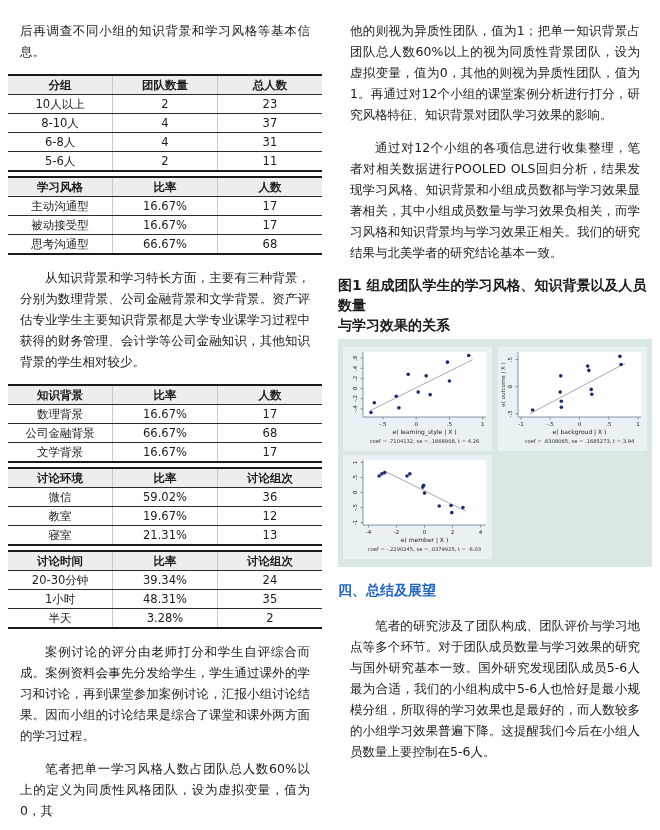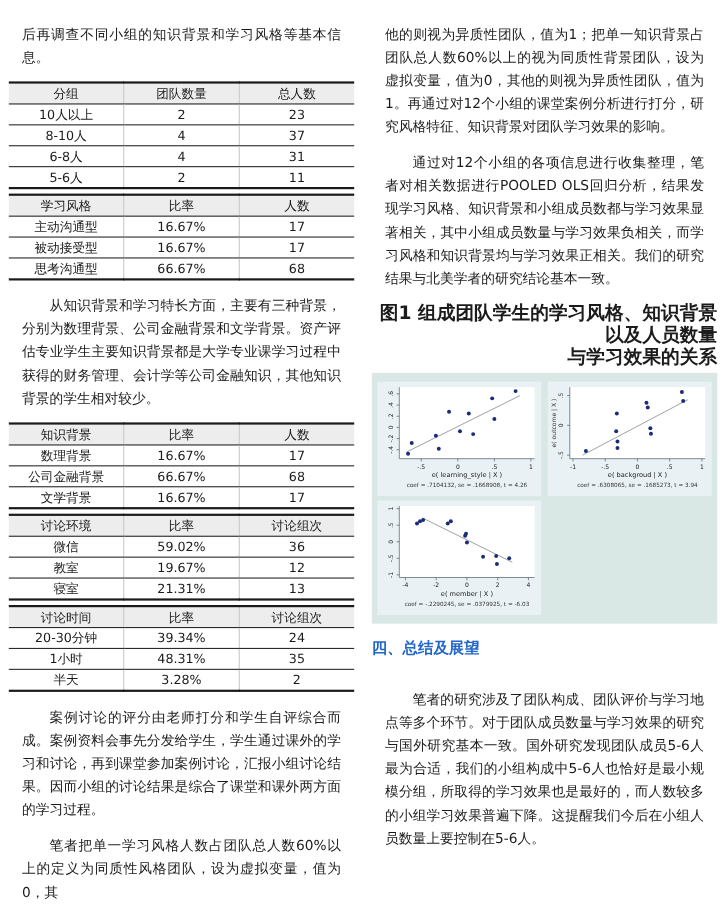--- a/index.html
+++ b/index.html
@@ -7,28 +7,28 @@
   body{width:660px;height:830px;font-family:"DejaVu Sans","Liberation Sans",sans-serif}
   .page{position:relative;width:660px;height:830px;overflow:hidden;background:#ffffff;color:#1b1b1b}
   .col{position:absolute;top:8px;width:314px;font-size:12.5px;line-height:21px;text-align:justify}
   .col.left{left:8px}
   .col.right{left:338px}
   p{text-indent:2em;margin:12px}
   p.noindent{text-indent:0}
   table{width:100%;border-collapse:collapse;margin:4px 0;font-size:11.5px;
         border-top:2px solid #1a1a1a;border-bottom:2px solid #1a1a1a;table-layout:fixed}
   th,td{text-align:center;padding:1px 2px;border-bottom:1px solid #2a2a2a;line-height:16px;font-weight:normal}
-  th{background:#ededed;font-weight:normal}
+  th{background:#ededed;font-weight:bold}
   th:not(:last-child),td:not(:last-child){border-right:1px solid #c9c9c9}
   tbody tr:last-child td{border-bottom:none}
-  .fig-title{font-weight:bold;text-align:right;font-size:17px;line-height:20px;margin:5px 0 4px}
+  .fig-title{font-weight:bold;text-align:left;font-size:14px;line-height:20px;margin:5px 0 4px}
   .fig-panel{background:#d9e8e5;display:grid;grid-template-columns:1fr 1fr;gap:4px 6px;
              padding:8px 5px;margin:2px 0 4px}
   .chart{background:#e9f1f4;display:flex;align-items:flex-start;justify-content:center}
-  .sec{font-size:14px;font-weight:bold;margin:12px 0 24px;line-height:22px;text-indent:0}
+  .sec{font-size:14px;font-weight:bold;margin:12px 0 14px;line-height:22px;text-indent:0}
 </style>
 </head>
 <body>
 
 <div class="page">
 
   <div class="col left">
     <p class="noindent">后再调查不同小组的知识背景和学习风格等基本信息。</p>
     <table>
         <thead>

